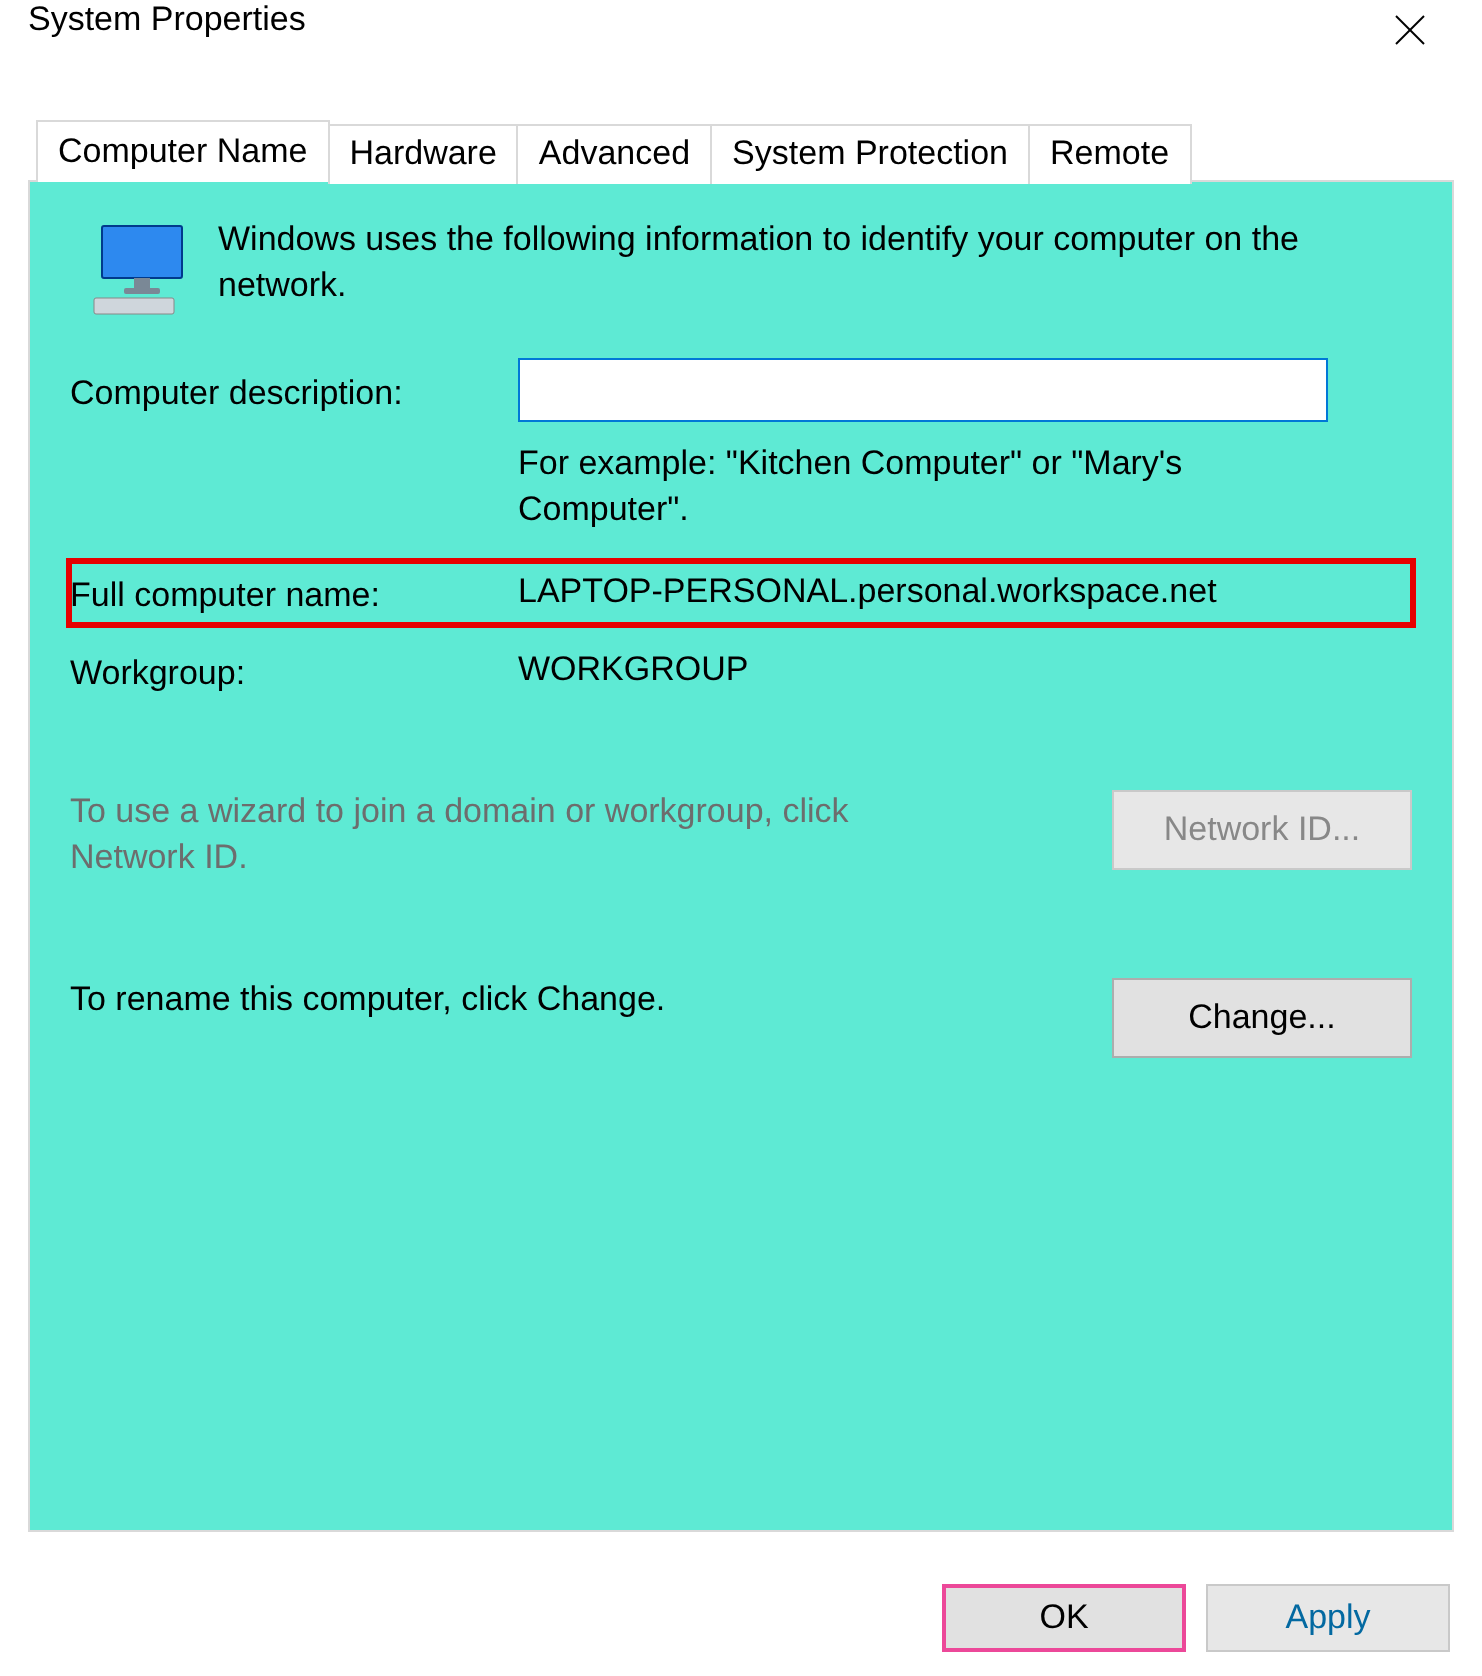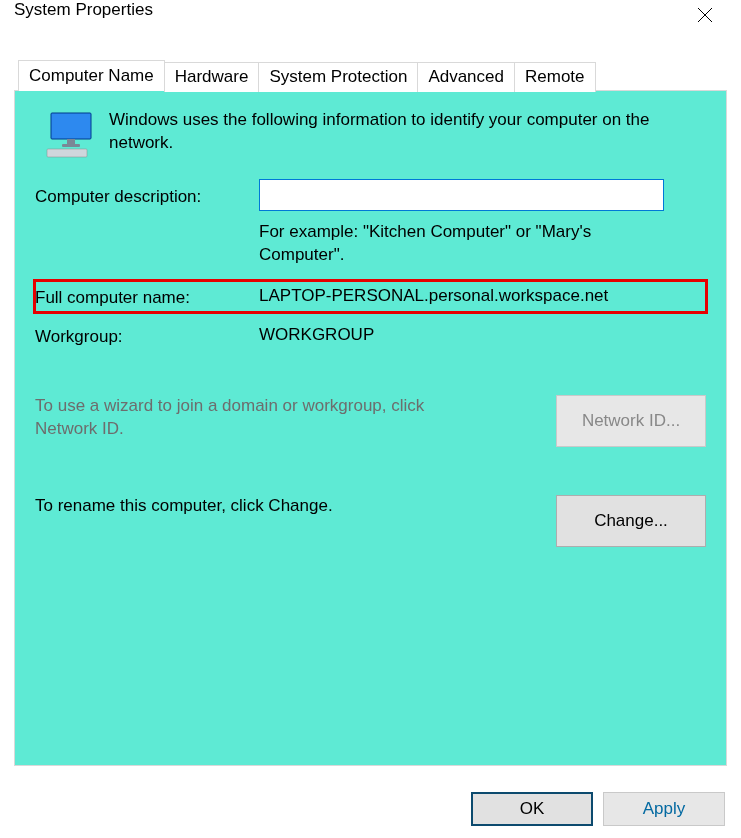--- a/index.html
+++ b/index.html
@@ -123,21 +123,21 @@
     align-items: flex-start;
     margin-top: 28px;
   }
   .action-block .text {
     max-width: 440px;
     line-height: 1.35;
   }
   .action-block.disabled .text { color: #6d6d6d; }
   .win-btn {
     min-width: 150px;
-    height: 52px;
+    height: 40px;
     border: 1px solid #adadad;
     background: #e1e1e1;
     font-size: 17px;
     font-family: inherit;
     cursor: pointer;
   }
   .win-btn:disabled {
     color: #888; background: #e7e7e7; border-color: #c9c9c9;
     cursor: default;
   }
@@ -145,21 +145,21 @@
   .footer-bar {
     height: 58px;
     display: flex;
     justify-content: flex-end;
     align-items: center;
     padding: 0 16px;
     gap: 10px;
   }
   .footer-bar .win-btn { min-width: 122px; height: 34px; }
   .footer-bar .win-btn.default {
-    border: 2px solid #0c4a6e;
+    border: 2px solid #ec4899;
     background: #e1e1e1;
     margin-left: 12px;
   }
   .footer-bar .win-btn.disabled-look {
     color: #0369a1;
   }
 
   
   .pc-svg .screen { fill: #2d89ef; stroke: #003a8c; stroke-width: 1; }
   .pc-svg .stand { fill: #7a8896; }
@@ -176,22 +176,22 @@
       <svg viewBox="0 0 16 16">
         <line x1="1" y1="1" x2="15" y2="15"></line>
         <line x1="15" y1="1" x2="1" y2="15"></line>
       </svg>
     </div>
   </div>
 
   <div class="tabstrip">
     <div class="tab active">Computer Name</div>
     <div class="tab">Hardware</div>
+    <div class="tab">Advanced</div>
     <div class="tab">System Protection</div>
-    <div class="tab">Advanced</div>
     <div class="tab">Remote</div>
   </div>
 
   <div class="tabpanel">
 
     <div class="intro-row">
       <div class="pc-icon">
         <svg class="pc-svg" width="54" height="48" viewBox="0 0 54 48">
           <rect class="screen" x="6" y="2" width="40" height="26" rx="1"></rect>
           <rect class="stand" x="22" y="28" width="8" height="5"></rect>

